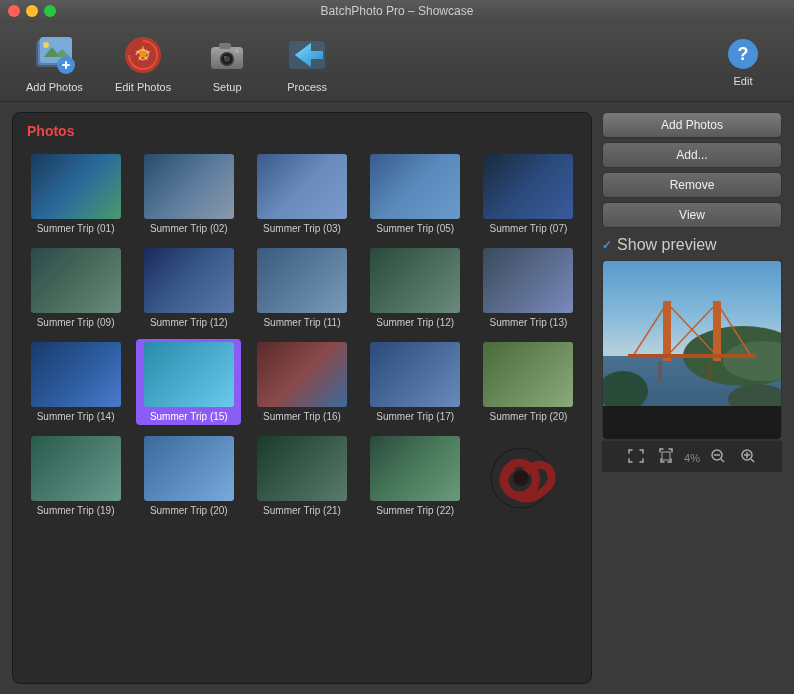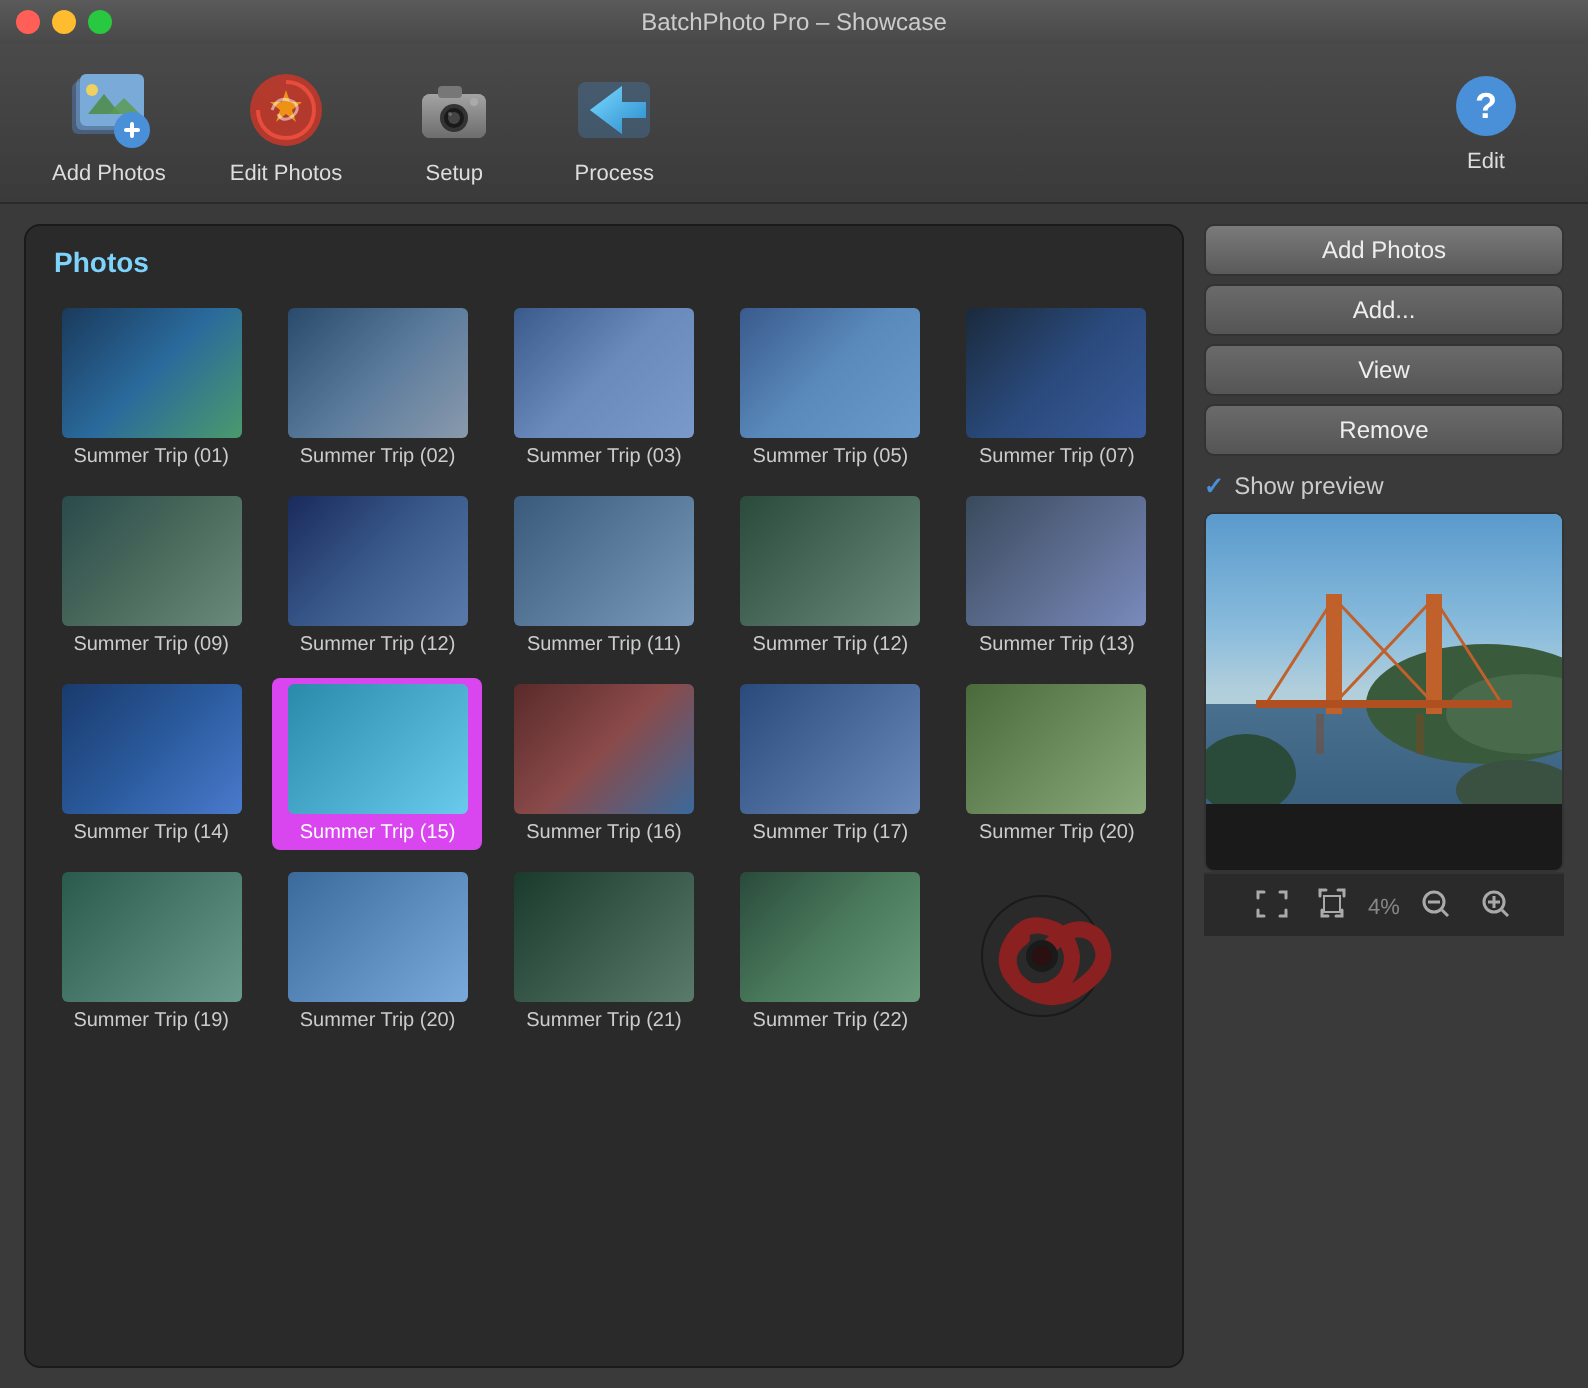--- a/index.html
+++ b/index.html
@@ -104,21 +104,21 @@
       flex: 1;
       background: #2a2a2a;
       border-radius: 8px;
       border: 1px solid #1a1a1a;
       display: flex;
       flex-direction: column;
       overflow: hidden;
     }
     .photos-panel-header {
       padding: 10px 14px 6px;
-      color: #7dd3fc;
+      color: #ef4444;
       font-size: 14px;
       font-weight: 600;
     }
     .photos-grid-container {
       flex: 1;
       overflow-y: auto;
       padding: 6px 10px 10px;
     }
     .photos-grid-container::-webkit-scrollbar { width: 8px; }
     .photos-grid-container::-webkit-scrollbar-track { background: #222; }
@@ -131,21 +131,21 @@
     }
     .photo-item {
       display: flex;
       flex-direction: column;
       align-items: center;
       cursor: pointer;
       padding: 3px;
       border-radius: 4px;
     }
     .photo-item.selected {
-      background: #d946ef;
+      background: #8b5cf6;
       border-radius: 4px;
     }
     .photo-thumb {
       width: 90px;
       height: 65px;
       border-radius: 3px;
       overflow: hidden;
       margin-bottom: 4px;
     }
     .photo-label {
@@ -195,21 +195,21 @@
       gap: 5px;
       margin-bottom: 6px;
     }
     .checkmark {
       color: #4a90d9;
       font-size: 12px;
       font-weight: bold;
     }
     .show-preview-label {
       color: #ccc;
-      font-size: 12px;
+      font-size: 16px;
     }
     .preview-box {
       flex: 1;
       background: #1a1a1a;
       border-radius: 5px;
       border: 1px solid #333;
       overflow: hidden;
       min-height: 140px;
       max-height: 180px;
     }
@@ -469,22 +469,22 @@
           </svg>
         </div>
       </div>
     </div>
   </div>
 
   <div class="right-panel">
     <div class="action-buttons">
       <button class="action-btn primary">Add Photos</button>
       <button class="action-btn">Add...</button>
+      <button class="action-btn">Remove</button>
       <button class="action-btn">View</button>
-      <button class="action-btn">Remove</button>
     </div>
 
     <div class="preview-section">
       <div class="show-preview-row">
         <span class="checkmark">✓</span>
         <span class="show-preview-label">Show preview</span>
       </div>
       <div class="preview-box">
         <div class="preview-img" style="
           background: linear-gradient(160deg, 

